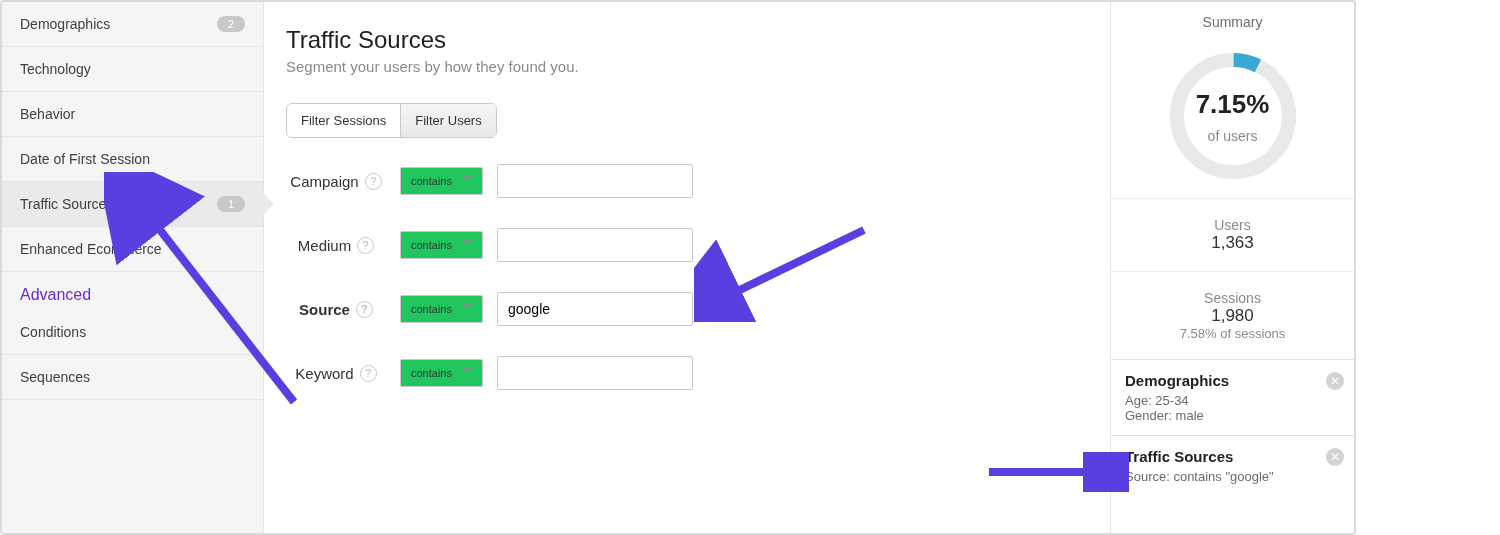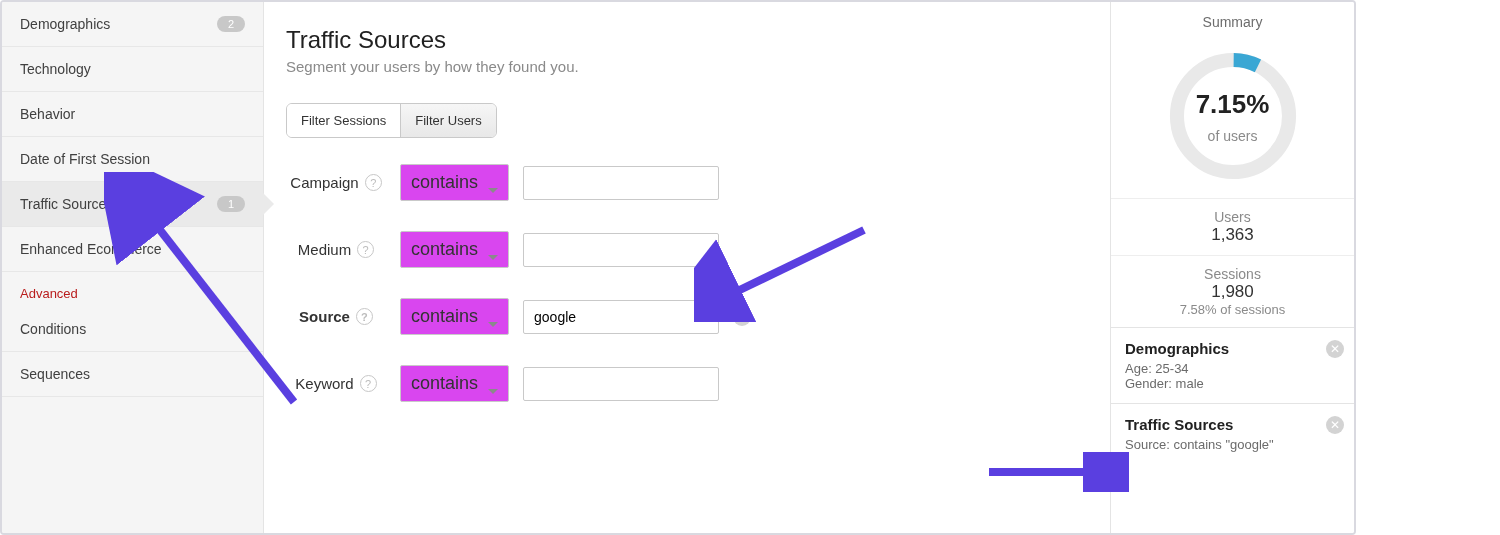--- a/index.html
+++ b/index.html
@@ -5,46 +5,46 @@
   * { box-sizing: border-box; }
   html, body { margin:0; padding:0; font-family: Arial, Helvetica, sans-serif; font-size:14px; color:#333; background:#fff; }
   .app { display:flex; width:1356px; height:535px; border:2px solid #d9d9e0; border-radius:4px; overflow:hidden; }
   
   .sidebar { width:262px; background:#f5f5f5; border-right:1px solid #e4e4e4; display:flex; flex-direction:column; }
   .side-item { position:relative; padding:14px 18px; border-bottom:1px solid #e7e7e7; cursor:pointer; display:flex; align-items:center; justify-content:space-between; color:#404040; background:#f5f5f5; }
   .side-item.selected { background:#eaeaea; }
   .side-item.selected::after { content:""; position:absolute; right:-11px; top:50%; margin-top:-11px; width:0; height:0; border-top:11px solid transparent; border-bottom:11px solid transparent; border-left:11px solid #eaeaea; }
   .badge { background:#c8c8c8; color:#fff; font-size:11px; border-radius:10px; padding:2px 10px; min-width:28px; text-align:center; }
   .badge.light { color:#fff; }
-  .adv-label { padding:14px 18px 6px 18px; color:#b91c1c; font-size:13px; }
+  .adv-label { padding:14px 18px 6px 18px; color:#6d28d9; font-size:16px; }
   
   .main { flex:1; padding:18px 22px; position:relative; }
   .page-title { font-size:24px; color:#212121; margin:6px 0 4px 0; font-weight:400; }
   .page-sub { color:#8a8a8a; font-size:15px; margin-bottom:28px; }
   .filter-toggle { display:inline-flex; border:1px solid #c9c9c9; border-radius:6px; overflow:hidden; margin-bottom:26px; }
   .ft-btn { padding:9px 14px; font-size:13px; background:#fff; cursor:pointer; }
   .ft-btn.active { background:linear-gradient(to bottom,#f6f6f6,#e8e8e8); border-left:1px solid #c9c9c9; }
   .row { display:flex; align-items:center; gap:14px; margin-bottom:30px; }
   .row-label { width:100px; font-size:15px; color:#333; display:flex; align-items:center; gap:6px;justify-content:center; }
   .row-label.bold { font-weight:700; }
   .help-icon { width:17px; height:17px; border:1px solid #c7c7c7; border-radius:50%; color:#bcbcbc; font-size:11px; display:inline-flex; align-items:center; justify-content:center; }
-  .dd { display:inline-flex; align-items:flex-end; gap:10px; border:1px solid #c9c9c9; border-radius:2px; padding:7px 10px; font-size:18px; background:#d946ef; cursor:pointer; }
+  .dd { display:inline-flex; align-items:flex-start; gap:10px; border:1px solid #c9c9c9; border-radius:2px; padding:7px 10px; font-size:11px; background:#22c55e; cursor:pointer; }
   .caret { width:0; height:0; border-left:5px solid transparent; border-right:5px solid transparent; border-top:5px solid #8a8a8a; }
   .txt { border:1px solid #c9c9c9; border-radius:2px; padding:8px 10px; font-size:14px; width:196px; font-family:inherit; }
   .clear-x { width:18px; height:18px; border-radius:50%; background:#d3d3d3; color:#fff; font-size:12px; display:inline-flex; align-items:center; justify-content:center; cursor:pointer; }
   
   .summary { width:244px; border-left:1px solid #e4e4e4; display:flex; flex-direction:column; background:#fff; position:relative; }
   .sum-title { text-align:center; padding:12px 0 6px 0; color:#6d6d6d; font-size:14px; }
   .donut-wrap { display:flex; justify-content:center; padding:6px 0 8px 0; }
   .donut { position:relative; width:148px; height:148px; }
   .donut svg { width:148px; height:148px; }
   .donut-center { position:absolute; inset:0; display:flex; flex-direction:column; align-items:center; justify-content:center;gap:8px; }
   .donut-pct { font-size:26px; font-weight:700; color:#222; }
   .donut-lbl { font-size:14px; color:#8a8a8a; }
-  .stat-block { text-align:center; padding:10px 0; border-top:1px solid #eee; }
+  .stat-block { text-align:center; padding:18px 0; border-top:1px solid #eee; }
   .stat-label { color:#8a8a8a; font-size:14px; }
   .stat-val { color:#333; font-size:17px; }
   .stat-sub { color:#8a8a8a; font-size:13px; }
   .applied { border-top:1px solid #e4e4e4; padding:12px 14px; position:relative; }
   .applied .a-title { font-weight:700; font-size:15px; color:#222; margin-bottom:4px; }
   .applied .a-line { font-size:13px; color:#6b6b6b; }
   .applied .rm { position:absolute; right:10px; top:12px; }
   
   .arrow-svg { position:absolute; pointer-events:none; }
 </style>

